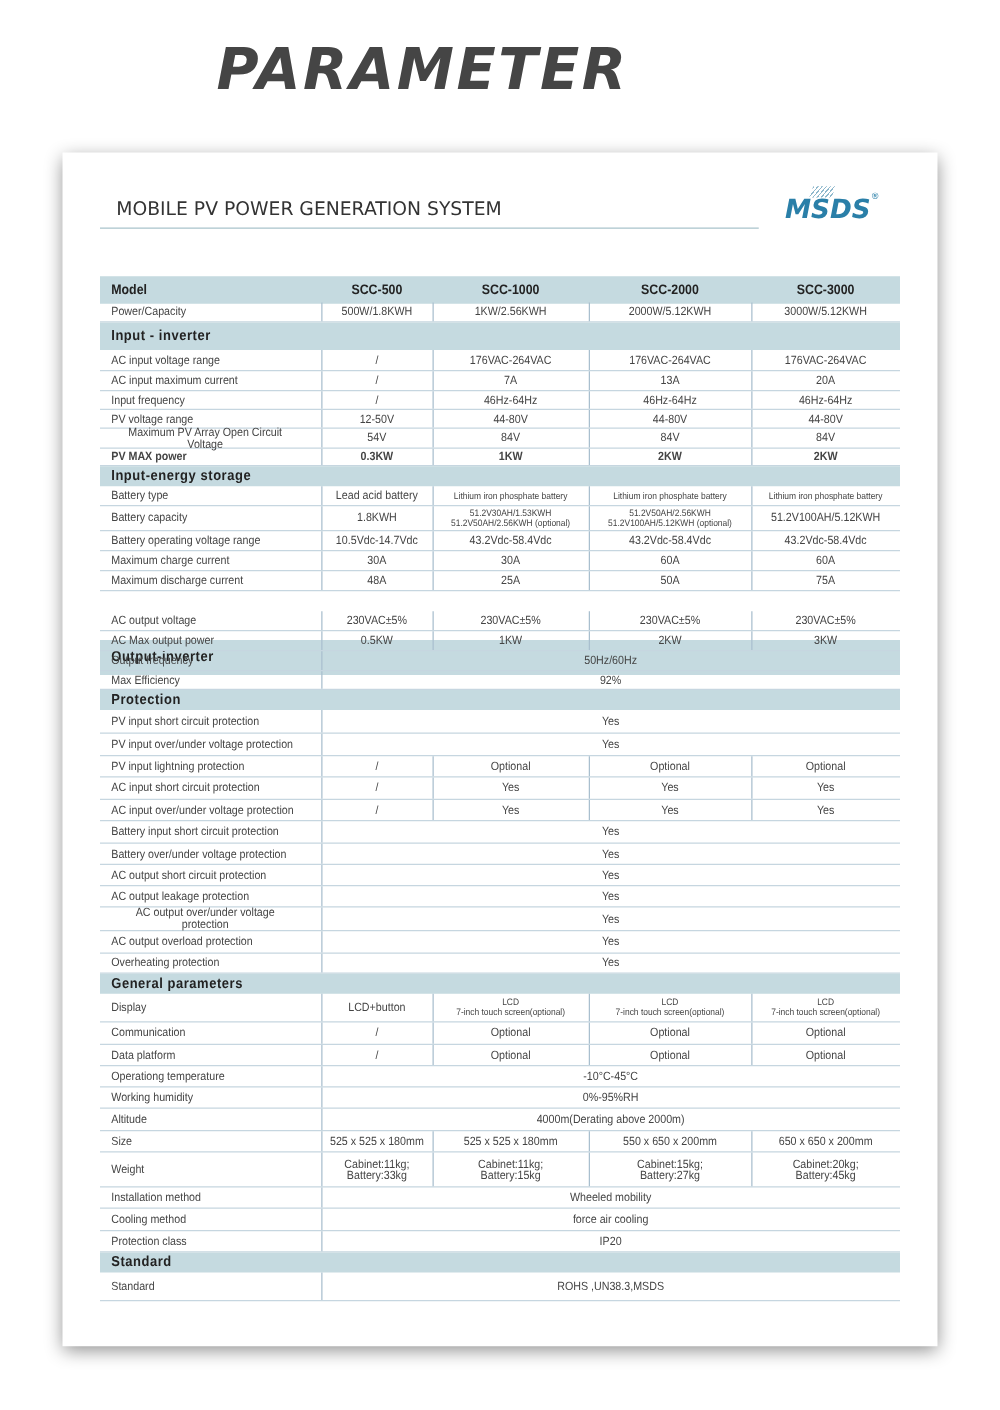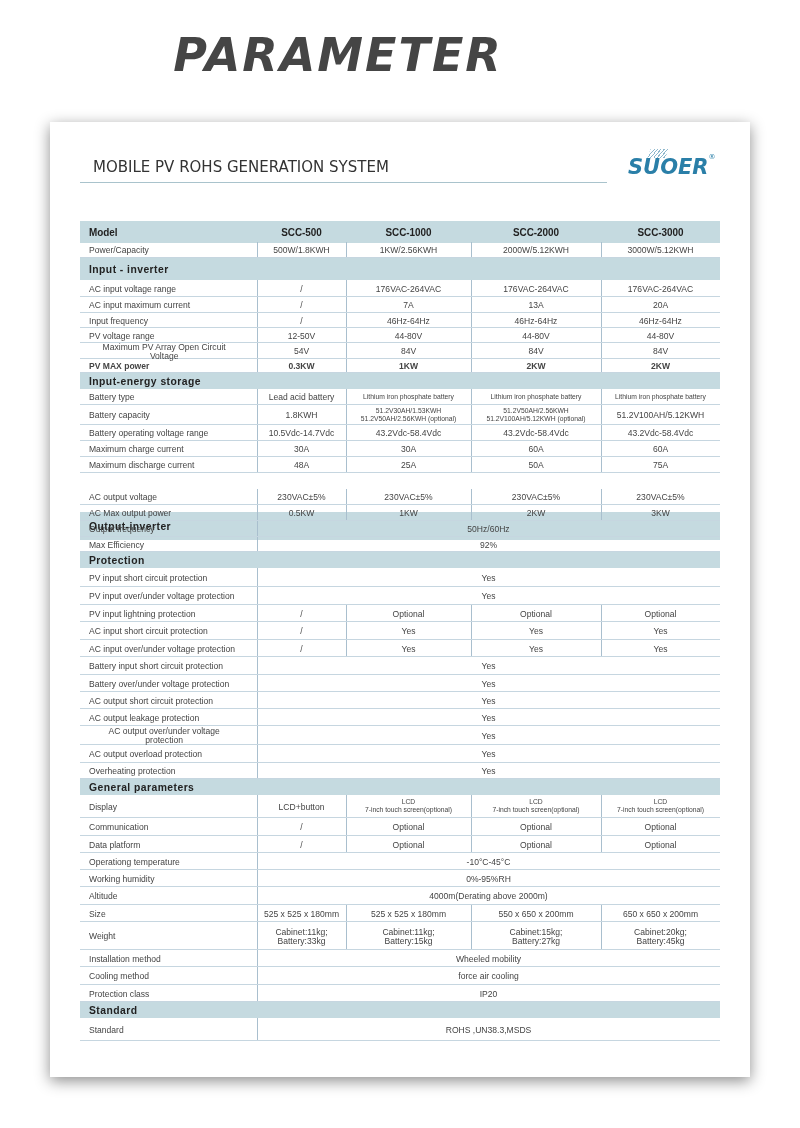--- a/index.html
+++ b/index.html
@@ -29,24 +29,24 @@
   .two{flex-direction:column;}
   .two span{display:block;}
   .head .cell.c1,.head .cell.c2,.head .cell.c3,.head .cell.c4{}
 </style>
 </head>
 <body>
 
 <div class="page-title">PARAMETER</div>
 
 <div class="card"></div>
-<div class="doc-title">MOBILE PV ROHS GENERATION SYSTEM</div>
+<div class="doc-title">MOBILE PV POWER GENERATION SYSTEM</div>
 <div class="title-line"></div>
 <div class="logo-stripes"></div>
-<div class="logo"><span>SUOER</span><sup>®</sup></div>
+<div class="logo"><span>MSDS</span><sup>®</sup></div>
 
 <div class="tbl" id="tbl">
     <div class="row head" style="top: 0px; height: 22px;">
       <div class="cell lbl">Model</div>
       <div class="cell c1">SCC-500</div>
       <div class="cell c2">SCC-1000</div>
       <div class="cell c3">SCC-2000</div>
       <div class="cell c4">SCC-3000</div>
     </div>
     <div class="row" style="top: 21px; height: 16px;">

